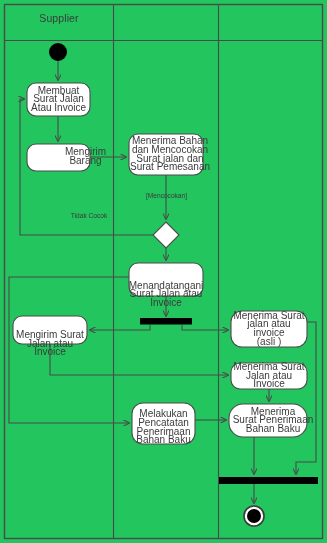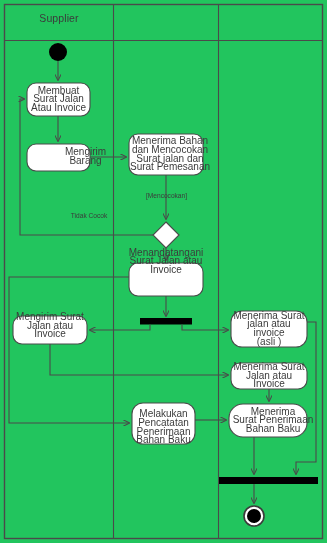--- a/index.html
+++ b/index.html
@@ -102,24 +102,24 @@
 
   <div class="act-label" style="left:27px;top:83px;width:63px;height:33px;">Membuat
 Surat Jalan
 Atau Invoice</div>
   <div class="act-label" style="left:27px;top:144px;width:63px;height:26px;margin-left:27px;">Mengirim
 Barang</div>
   <div class="act-label" style="left:129px;top:134px;width:82px;height:41px;">Menerima Bahan
 dan Mencocokan
 Surat jalan dan
 Surat Pemesanan</div>
-  <div class="act-label" style="left:129px;top:245px;width:74px;height:33px;">Menandatangani
+  <div class="act-label" style="left:129px;top:278px;width:74px;height:33px;">Menandatangani
 Surat Jalan atau
 Invoice</div>
-  <div class="act-label" style="left:13px;top:304px;width:74px;height:44px;">Mengirim Surat
+  <div class="act-label" style="left:13px;top:322px;width:74px;height:44px;">Mengirim Surat
 Jalan atau Invoice</div>
   <div class="act-label" style="left:231px;top:311px;width:76px;height:36px;">Menerima Surat
 jalan atau invoice
 (asli )</div>
   <div class="act-label" style="left:231px;top:363px;width:76px;height:26px;">Menerima Surat
 Jalan atau Invoice</div>
   <div class="act-label" style="left:132px;top:403px;width:63px;height:49px;">Melakukan
 Pencatatan
 Penerimaan
 Bahan Baku</div>

